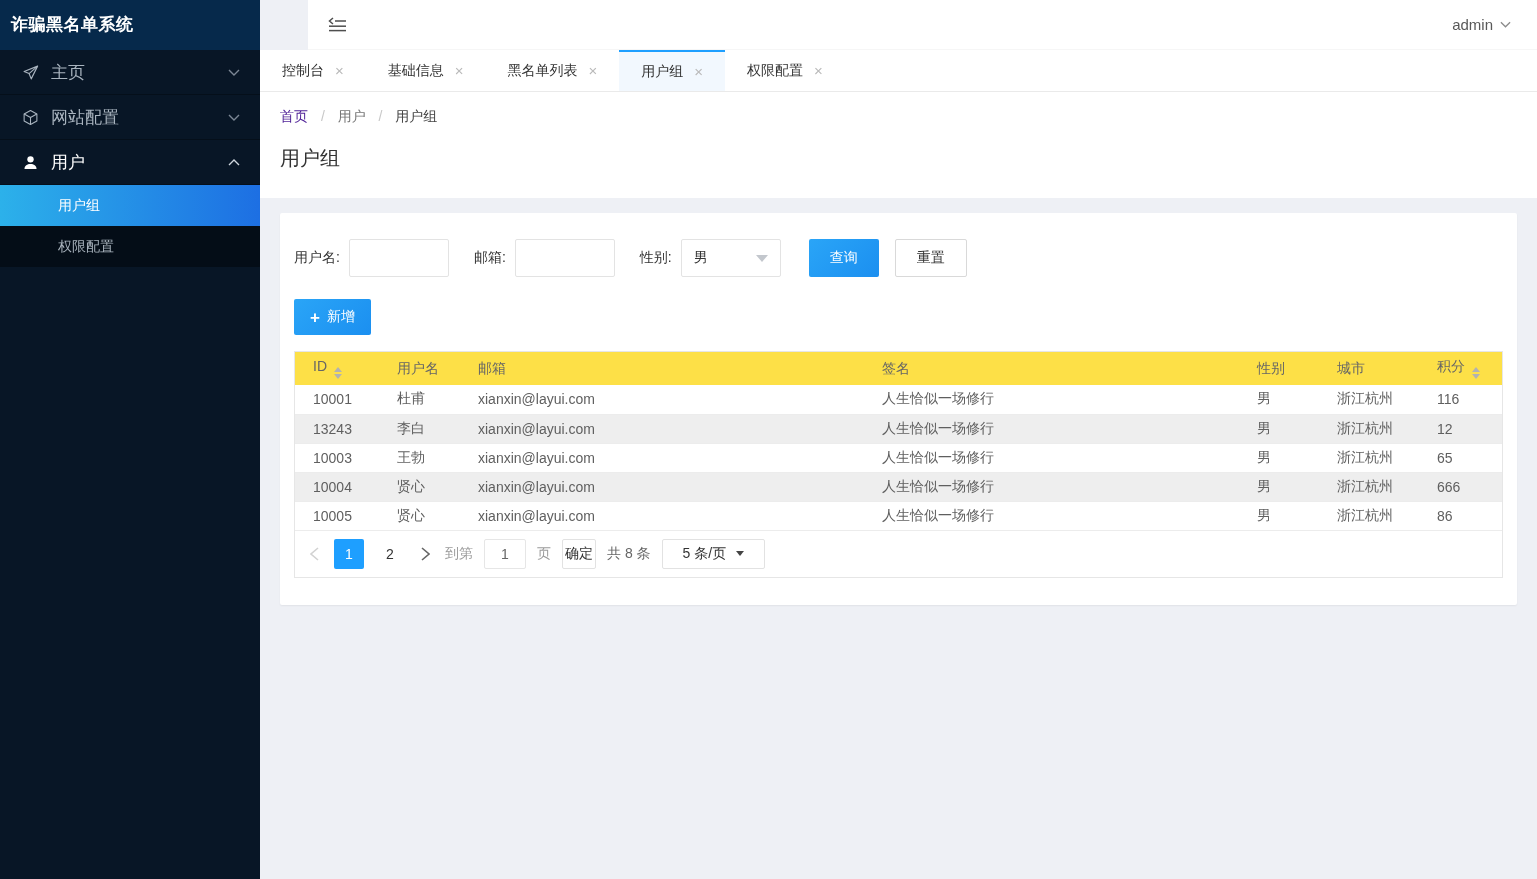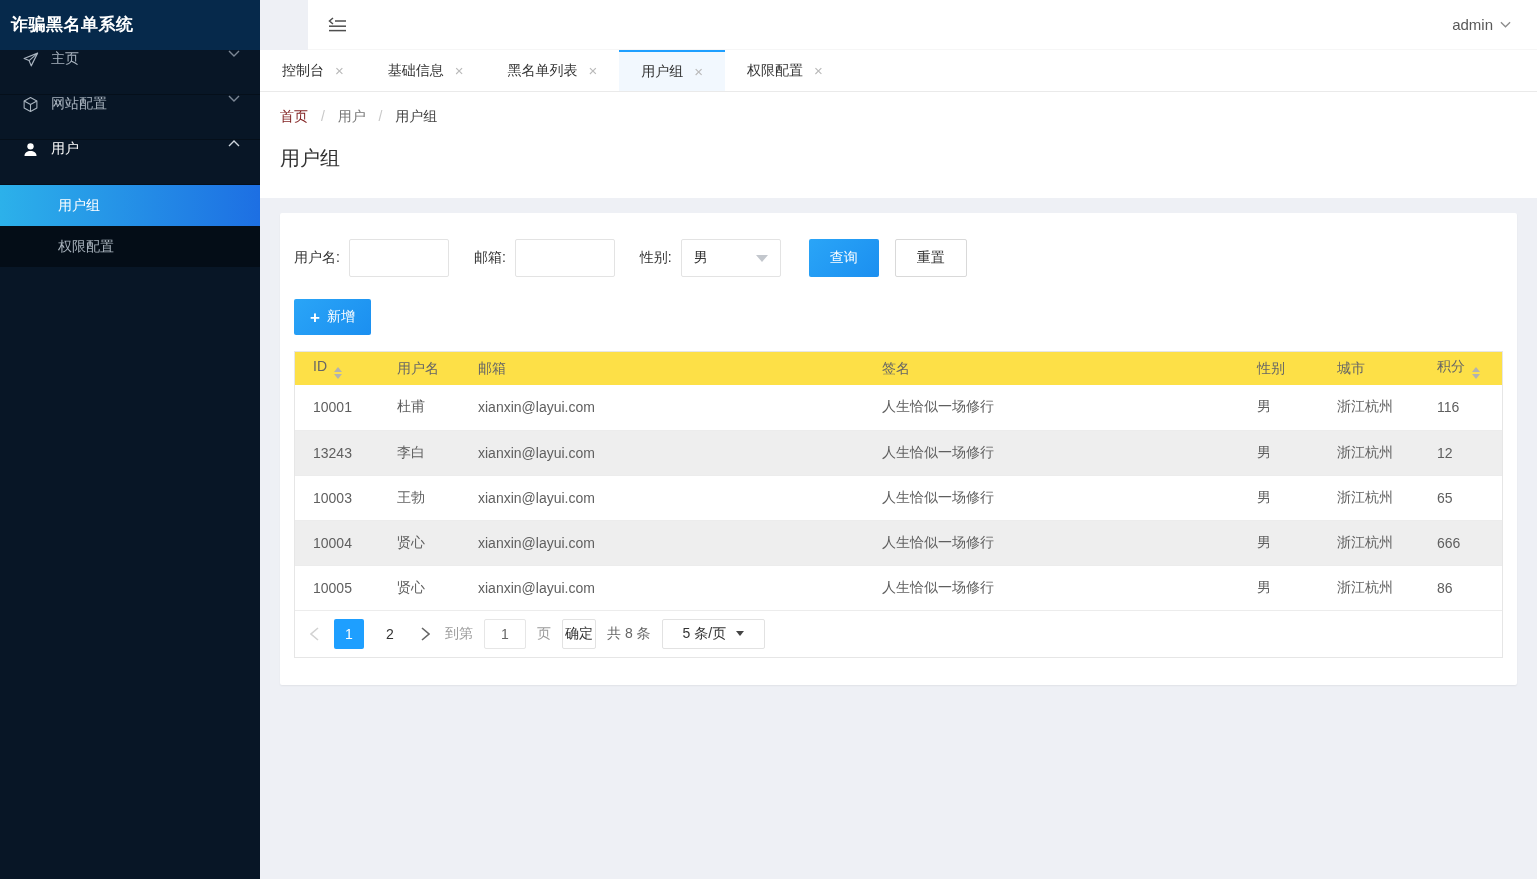--- a/index.html
+++ b/index.html
@@ -5,22 +5,22 @@
   * { margin:0; padding:0; box-sizing:border-box; }
   html,body { width:1537px; height:879px; overflow:hidden; }
   body { font-family:"Liberation Sans","DejaVu Sans",sans-serif; background:#eef0f5; font-size:14px; }
 
   .app { display:flex; width:1537px; height:879px; }
 
   
   .sidebar { width:260px; flex-shrink:0; background:#081626; display:flex; flex-direction:column; }
   .logo { height:50px; background:#06294b; color:#fff; font-size:17px; font-weight:700;
           line-height:50px; padding-left:11px; letter-spacing:.5px; }
-  .menu-item { height:45px; display:flex; align-items:flex-start; padding:0 20px 0 21px;
-               color:#a9b4bf; font-size:14px; cursor:pointer; border-bottom:1px solid rgba(0,0,0,.30); }
+  .menu-item { height:45px; display:flex; align-items:center; padding:0 20px 0 21px;
+               color:#a9b4bf; font-size:17px; cursor:pointer; border-bottom:1px solid rgba(0,0,0,.30); }
   .menu-item .mi-icon { width:18px; height:18px; display:flex; align-items:center; justify-content:center; }
   .menu-item .mi-label { margin-left:12px; flex:1; }
   .menu-item .chev { color:#7c8795; display:flex; }
   .menu-item.active-parent { color:#fff; }
   .menu-item.active-parent .chev { color:#cfd6de; }
   .submenu { background:#040d17; }
   .sub-item { height:41px; line-height:41px; padding-left:58px; color:#a9b3bd; font-size:14px; cursor:pointer; }
   .sub-item.selected { background:linear-gradient(90deg,#2cb1ea 0%,#1d6fe3 100%); color:#fff; }
   .side-rest { flex:1; }
 
@@ -32,21 +32,21 @@
   .collapse-btn { display:flex; align-items:center; cursor:pointer; }
   .admin-box { display:flex; align-items:center; gap:7px; color:#595959; font-size:15px; cursor:pointer; }
 
   .tabbar { height:42px; background:#fff; display:flex; align-items:stretch; border-bottom:1px solid #eaeaea; }
   .tab { display:flex; align-items:center; gap:11px; padding:0 22px; font-size:14px; color:#333; cursor:pointer; }
   .tab .x { color:#b9b9b9; font-size:15px; line-height:1; }
   .tab.active { background:#f2f8fe; border-top:2px solid #1e9fff; }
 
   .pagehead { background:#fff; padding:16px 20px 26px; }
   .breadcrumb { font-size:14px; }
-  .breadcrumb .c1 { color:#7f1d1d; }
+  .breadcrumb .c1 { color:#4c1d95; }
   .breadcrumb .c2 { color:#757575; }
   .breadcrumb .c3 { color:#444; }
   .breadcrumb .sep { margin:0 9px; color:#c8c8c8; }
   .page-title { font-size:20px; color:#333; margin-top:19px; font-weight:400; }
 
   
   .card { margin:15px 20px 0; background:#fff; border-radius:2px;
           box-shadow:0 1px 2px rgba(0,0,0,.06); padding:26px 14px 27px; }
 
   .filter { display:flex; align-items:center; color:#333; margin-bottom:22px; }
@@ -65,21 +65,21 @@
   .btn-add { background:linear-gradient(135deg,#2aa5f7,#1b8ff0); color:#fff; height:36px; padding:0 16px;
              display:inline-flex; align-items:center; gap:7px; margin-bottom:16px; }
   .btn-add .plus { font-size:17px; font-weight:700; line-height:1; }
 
   
   .table-wrap { border:1px solid #e6e6e6; }
   table { width:100%; border-collapse:collapse; table-layout:fixed; font-size:14px; color:#5f5f5f; }
   thead th { background:#fde047; height:33px; font-weight:400; color:#666; text-align:left;
              padding:0 15px; }
   thead th.first, tbody td.first { padding-left:18px; }
-  tbody td { height:45px; padding:0 15px; border-bottom:1px solid #ececec; overflow:hidden;
+  tbody td { height:29px; padding:0 15px; border-bottom:1px solid #ececec; overflow:hidden;
              white-space:nowrap; text-overflow:ellipsis; }
   tbody tr:nth-child(even) { background:#eee; }
   .sort { display:inline-flex; flex-direction:column; gap:2px; margin-left:7px;
           vertical-align:-1px; cursor:pointer; }
   .sort .t-up { width:0; height:0; border-left:4px solid transparent; border-right:4px solid transparent;
                 border-bottom:5px solid #b2b2b2; }
   .sort .t-dn { width:0; height:0; border-left:4px solid transparent; border-right:4px solid transparent;
                 border-top:5px solid #b2b2b2; }
 
   

